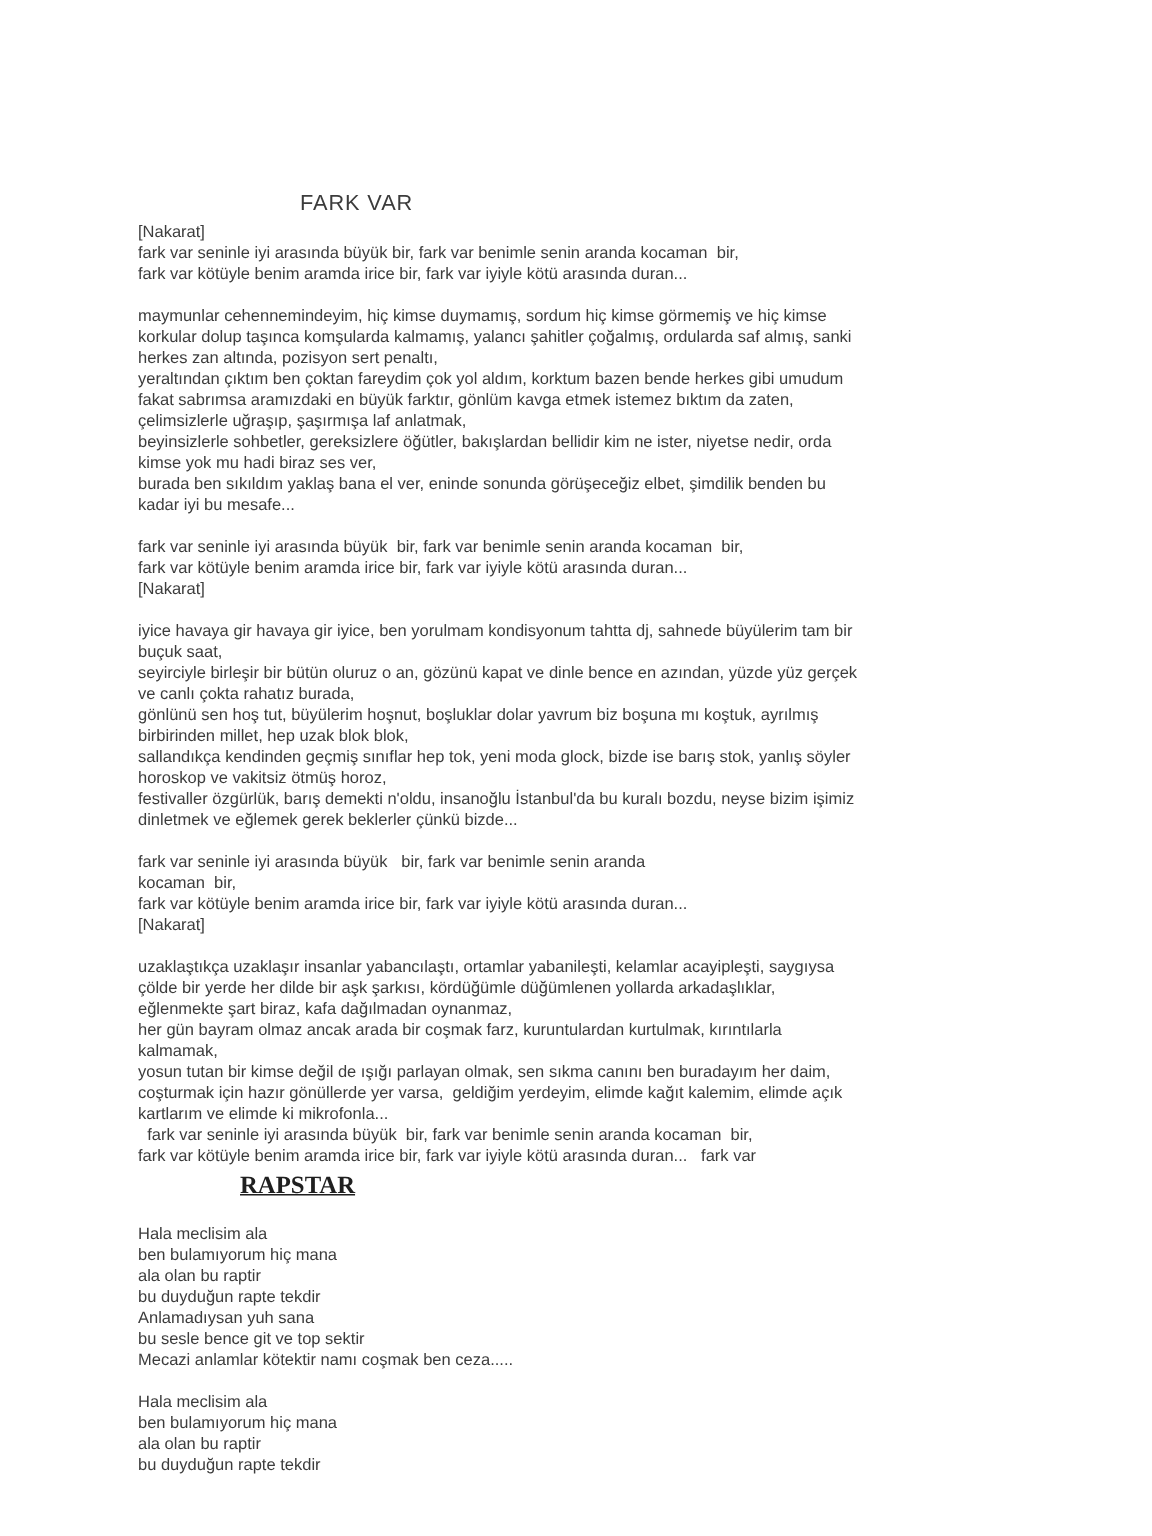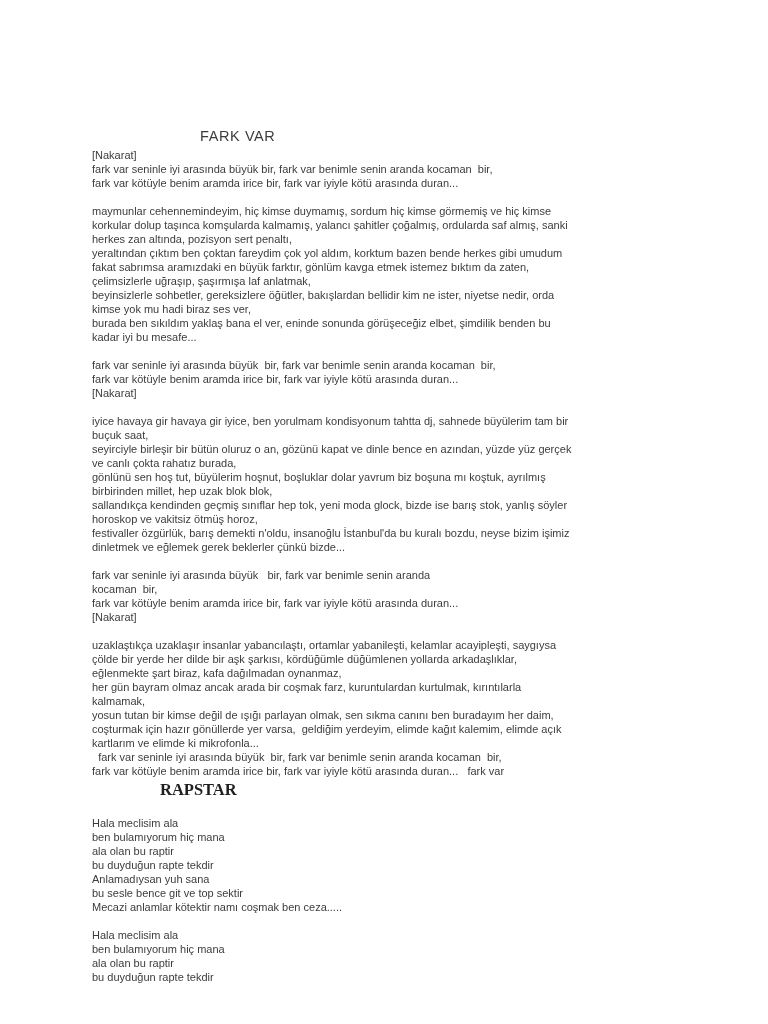--- a/index.html
+++ b/index.html
@@ -34,20 +34,21 @@
   }
   .h2 {
     font-family: "Liberation Serif", "DejaVu Serif", serif;
     font-weight: bold;
     font-size: 16.5px;
     line-height: 20px;
     padding-left: 68px;
     margin-top: 2px;
     margin-bottom: 2px;
     color: var(--heading2-color, #1f1f1f);
+    text-decoration: underline;
   }
   .line {
     white-space: pre-wrap;
     min-height: 14px;
   }
 </style>
 </head>
 <body>
 
 <div class="page" style="--page-bg: #ffffff; --body-color: #3c3c3c; --heading2-color: #1f1f1f;">

